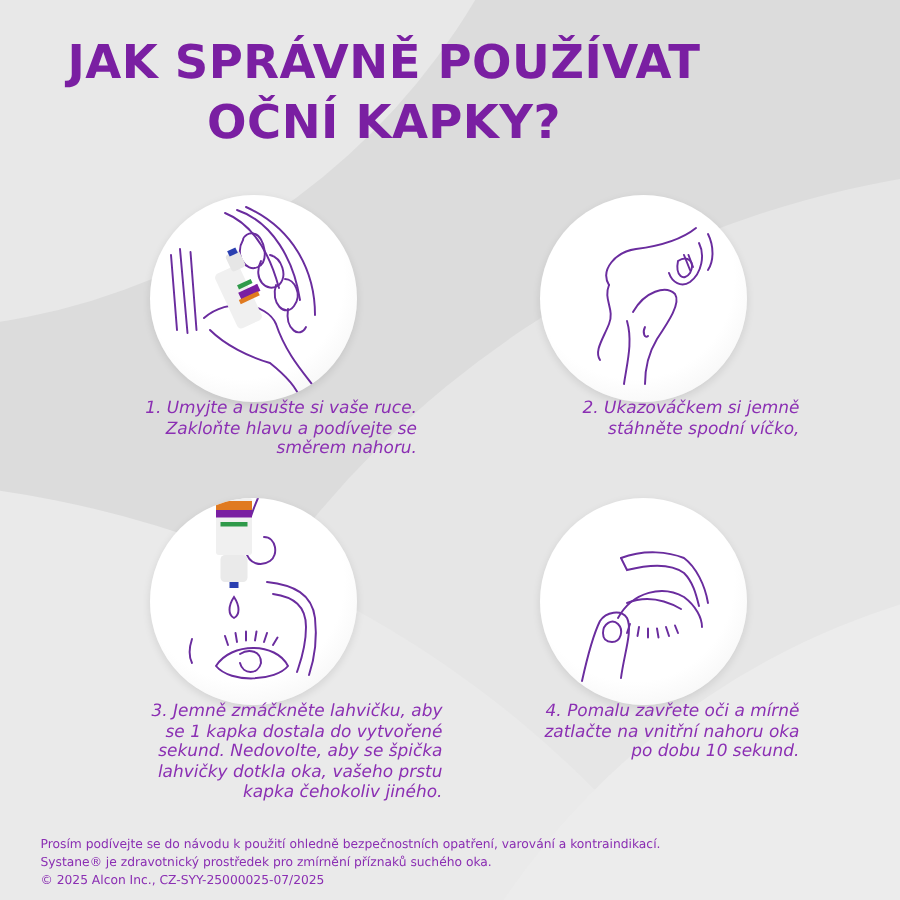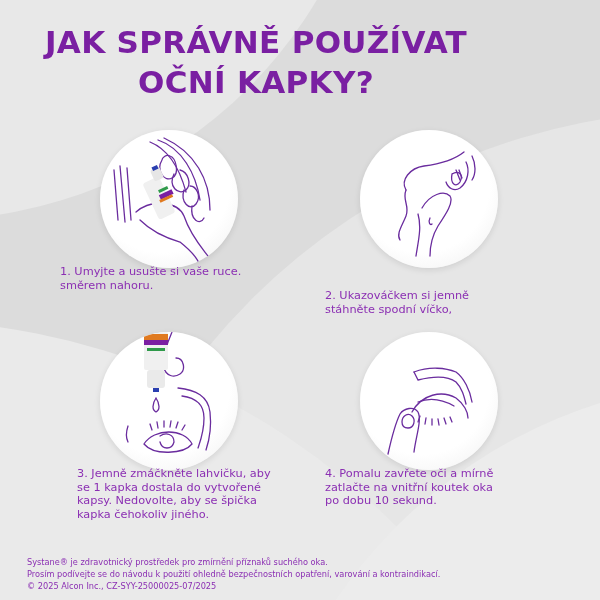--- a/index.html
+++ b/index.html
@@ -25,30 +25,31 @@
 
     .step { position: absolute; z-index: 2; }
     .circle {
       position: absolute; width: 138px; height: 138px; border-radius: 50%;
       background: radial-gradient(circle at 45% 40%, #ffffff 0%, #ffffff 60%, #f4f4f4 85%, #e9e9e9 100%);
       box-shadow: 0 2px 6px rgba(0,0,0,0.10);
       overflow: hidden;
     }
     .circle svg { position: absolute; left: 0; top: 0; width: 138px; height: 138px; }
     .caption {
-      position: absolute; text-align: left; color: #8b2fb3;
+      position: absolute; text-align: right; color: #8b2fb3;
       font-size: 11.3px; line-height: 13.6px;
       font-family: "DejaVu Sans", sans-serif;
+      font-style: italic;
     }
     .caption div { white-space: nowrap; }
 
     .s1 .circle { left: 100px; top: 130px; }
     .s1 .caption { left: 60px; top: 265px; width: 218px; }
     .s2 .circle { left: 360px; top: 130px; }
-    .s2 .caption { left: 325px; top: 265px; width: 208px; margin-top: 24px; }
+    .s2 .caption { left: 325px; top: 265px; width: 208px; }
     .s3 .circle { left: 100px; top: 332px; }
     .s3 .caption { left: 77px; top: 467px; width: 218px; }
     .s4 .circle { left: 360px; top: 332px; }
     .s4 .caption { left: 325px; top: 467px; width: 208px; }
 
     .footer {
       position: absolute; left: 27px; top: 556px; z-index: 2;
       color: #8b2fb3; font-size: 8.2px; line-height: 12px;
       font-family: "DejaVu Sans", sans-serif;
     }
@@ -85,20 +86,21 @@
         <rect x="52" y="38" width="10" height="12" rx="2" fill="#e6e6e6" transform="rotate(-25 57 44)"></rect>
         <rect x="52" y="36" width="6" height="4" fill="#2a3fb0" transform="rotate(-25 55 38)"></rect>
         <rect x="59" y="62" width="14" height="5" fill="#7a1fa2" transform="rotate(-25 66 64)"></rect>
         <rect x="59" y="67" width="14" height="3" fill="#e07a20" transform="rotate(-25 66 68)"></rect>
         <rect x="58" y="58" width="10" height="3" fill="#2f9a4a" transform="rotate(-25 63 59)"></rect>
       </g>
     </svg>
   </div>
   <div class="caption">
     <div>1. Umyjte a usušte si vaše ruce.</div>
+    <div>Zakloňte hlavu a podívejte se</div>
     <div>směrem nahoru.</div>
   </div>
 </div>
 
 <div class="step s2">
   <div class="circle">
     <svg viewBox="0 0 138 138" fill="none" stroke="#6a2c9e" stroke-width="1.3" stroke-linecap="round">
       <path d="M46 60 C40 50 50 38 64 36 C80 34 94 30 104 22"></path>
       <path d="M46 60 C42 70 50 76 46 86 C42 96 36 104 40 110"></path>
       <path d="M106 32 C110 40 108 52 100 58 C94 62 88 58 86 52"></path>
@@ -133,41 +135,42 @@
         <rect x="44" y="8" width="24" height="5" fill="#7a1fa2"></rect>
         <rect x="47" y="16" width="18" height="3" fill="#2f9a4a"></rect>
         <rect x="47" y="38" width="18" height="18" rx="3" fill="#eaeaea"></rect>
         <rect x="53" y="56" width="6" height="4" fill="#2a3fb0"></rect>
       </g>
     </svg>
   </div>
   <div class="caption">
     <div>3. Jemně zmáčkněte lahvičku, aby</div>
     <div>se 1 kapka dostala do vytvořené</div>
-    <div>kapsy. Nedovolte, aby se špička</div>
+    <div>sekund. Nedovolte, aby se špička</div>
+    <div>lahvičky dotkla oka, vašeho prstu</div>
     <div>kapka čehokoliv jiného.</div>
   </div>
 </div>
 
 <div class="step s4">
   <div class="circle">
     <svg viewBox="0 0 138 138" fill="none" stroke="#6a2c9e" stroke-width="1.3" stroke-linecap="round">
       <path d="M54 40 L58 48 C74 44 88 44 96 50 C102 56 104 64 106 72"></path>
       <path d="M54 40 C70 34 86 36 96 40 C104 46 110 58 112 70"></path>
       <path d="M52 80 C62 62 82 58 96 66 C104 72 108 80 108 86"></path>
       <path d="M58 70 C68 66 80 66 94 74"></path>
       <path d="M60 84 L58 90 M66 86 L65 92 M72 87 L72 93 M78 87 L79 93 M84 86 L86 92 M90 85 L92 90"></path>
       <path d="M28 122 C32 104 36 90 40 82 C44 76 54 74 58 80 C62 88 56 104 54 120"></path>
       <path d="M42 90 C42 84 48 80 52 84 C56 88 54 96 48 96 C44 96 42 94 42 90 Z"></path>
     </svg>
   </div>
   <div class="caption">
     <div>4. Pomalu zavřete oči a mírně</div>
-    <div>zatlačte na vnitřní koutek oka</div>
+    <div>zatlačte na vnitřní nahoru oka</div>
     <div>po dobu 10 sekund.</div>
   </div>
 </div>
 
 <div class="footer">
+  <div>Prosím podívejte se do návodu k použití ohledně bezpečnostních opatření, varování a kontraindikací.</div>
   <div>Systane® je zdravotnický prostředek pro zmírnění příznaků suchého oka.</div>
-  <div>Prosím podívejte se do návodu k použití ohledně bezpečnostních opatření, varování a kontraindikací.</div>
   <div>© 2025 Alcon Inc., CZ-SYY-25000025-07/2025</div>
 </div>
 
 </body></html>

